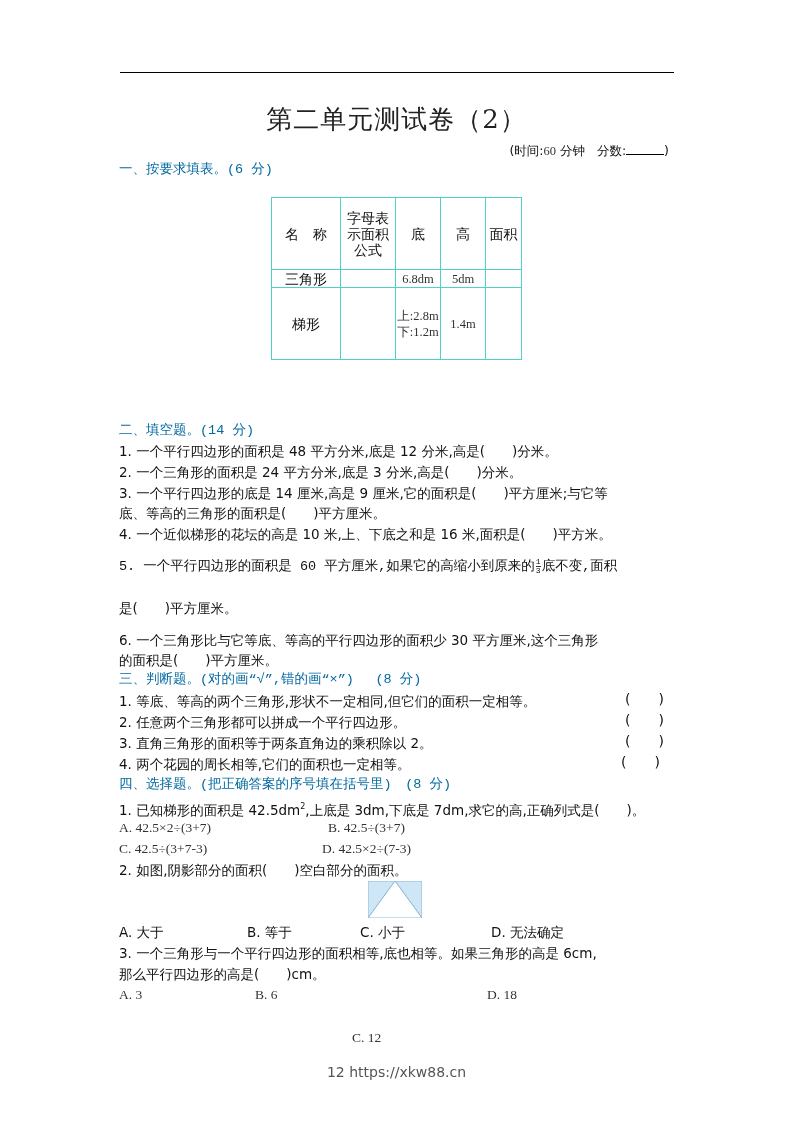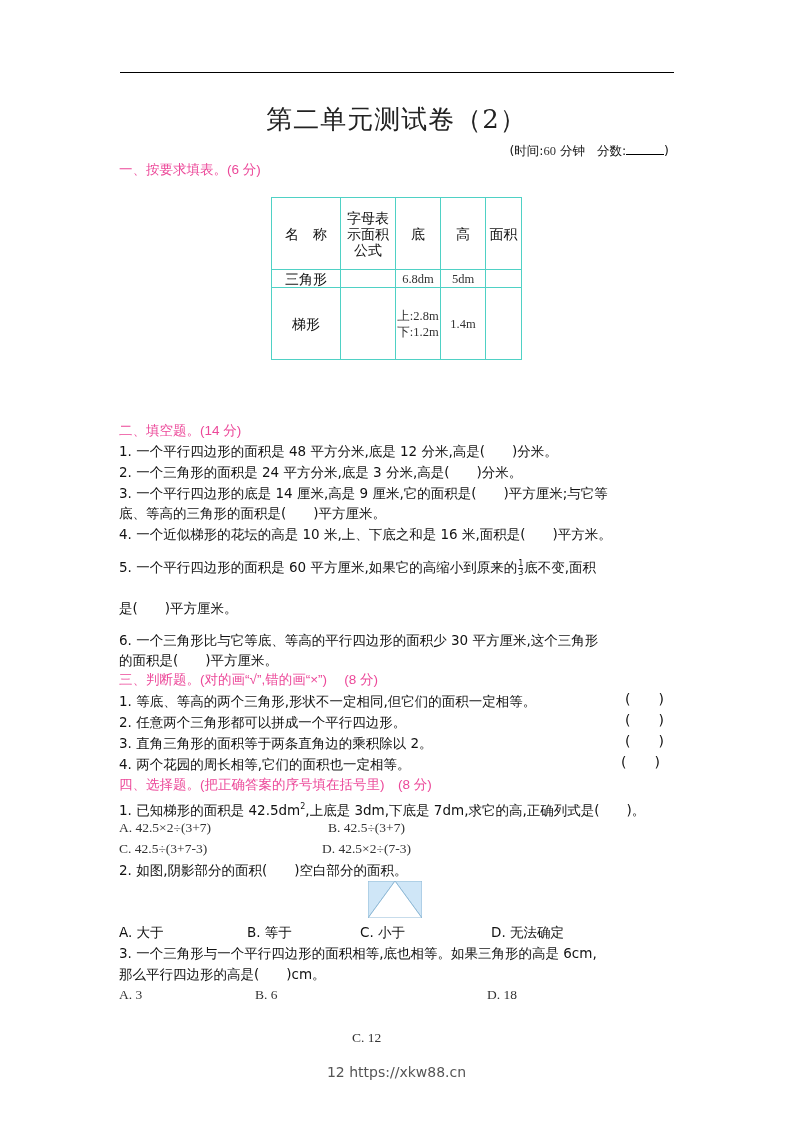--- a/index.html
+++ b/index.html
@@ -4,21 +4,21 @@
 <style>
   html, body { margin: 0; padding: 0; background: #ffffff; }
   body { width: 793px; height: 1122px; position: relative; overflow: hidden;
          font-family: "DejaVu Sans", "Liberation Sans", sans-serif; color: #111; }
   .topline { position: absolute; left: 120px; top: 72px; width: 554px; height: 0; border-top: 1px solid #000; }
   .title { position: absolute; left: 0; width: 793px; top: 102px; text-align: center;
            font-family: "DejaVu Serif", "Liberation Serif", serif; font-size: 26px; color: #222; letter-spacing: 1px; }
   .meta { position: absolute; right: 124px; top: 142px; font-size: 12.5px; margin-left: 48px; }
   .meta .blank { display: inline-block; width: 38px; border-bottom: 1px solid #000; height: 12px; vertical-align: baseline; }
   .line { position: absolute; left: 119px; font-size: 13.5px; white-space: nowrap; line-height: 20px; }
-  .sec { font-family: Liberation Sans, sans-serif; color: #ec4899; }
+  .sec { font-family: Liberation Mono, monospace; color: #0369a1; }
   .num { font-family: "Liberation Serif", "DejaVu Serif", serif; color: #333; }
   table.fill { position: absolute; left: 271px; top: 197px; border-collapse: collapse; font-size: 14px; }
   table.fill td { border: 1px solid #4fd1c5; text-align: center; padding: 0; line-height: 16px; }
   table.fill td.val { font-family: "Liberation Serif", "DejaVu Serif", serif; font-size: 12.5px; color: #333; }
   .judge-paren { position: absolute; font-size: 14px; }
   .figure { position: absolute; left: 368px; top: 881px; width: 54px; height: 37px; }
   .footer { position: absolute; left: 0; width: 793px; top: 1064px; text-align: center; font-size: 14px; color: #555; }
   sup { font-size: 8px; }
   .frac { display: inline-flex; flex-direction: column; font-size: 8px; line-height: 8px; vertical-align: middle; text-align: center; margin: 0 1px; }
   .frac span:first-child { border-bottom: 1px solid #333; }
@@ -64,21 +64,21 @@
   </tr>
 </tbody>
   </table>
 
 <div class="line sec" style="top:421px;">二、填空题。(14 分)</div>
 <div class="line" style="top:441px;">1. 一个平行四边形的面积是 48 平方分米,底是 12 分米,高是(　　)分米。</div>
 <div class="line" style="top:462px;">2. 一个三角形的面积是 24 平方分米,底是 3 分米,高是(　　)分米。</div>
 <div class="line" style="top:483px;">3. 一个平行四边形的底是 14 厘米,高是 9 厘米,它的面积是(　　)平方厘米;与它等</div>
 <div class="line" style="top:503px;">底、等高的三角形的面积是(　　)平方厘米。</div>
 <div class="line" style="top:524px;">4. 一个近似梯形的花坛的高是 10 米,上、下底之和是 16 米,面积是(　　)平方米。</div>
-<div class="line" style="top:557px;">
+<div class="line" style="top:557px;font-family:Liberation Mono, monospace;">
   <span>5. 一个平行四边形的面积是 60 平方厘米,如果它的高缩小到原来的</span><span class="frac">
       <span>1</span>
       <span>3</span>
     </span><span>底不变,面积</span>
 </div>
 <div class="line" style="top:598px;">是(　　)平方厘米。</div>
 <div class="line" style="top:630px;">6. 一个三角形比与它等底、等高的平行四边形的面积少 30 平方厘米,这个三角形</div>
 <div class="line" style="top:650px;">的面积是(　　)平方厘米。</div>
 
 <div class="line sec" style="top:670px;">三、判断题。(对的画“√”,错的画“×”)　 (8 分)</div>

